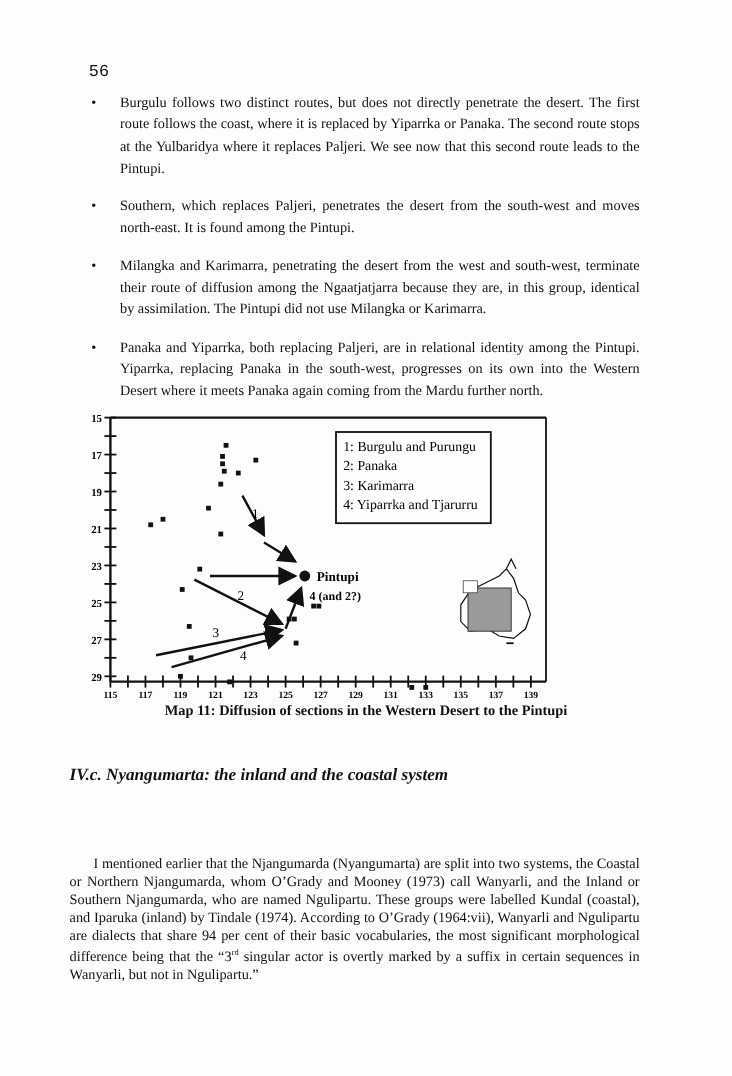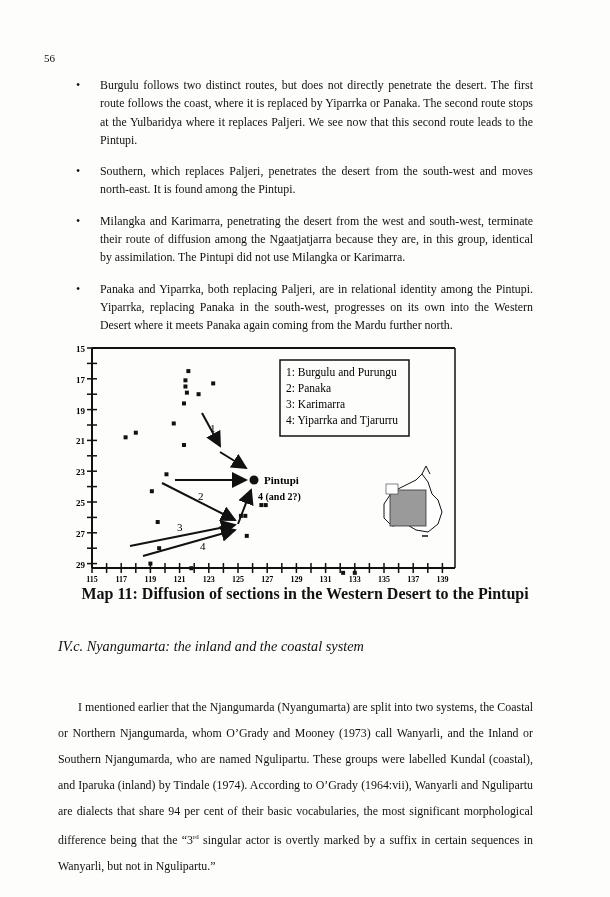--- a/index.html
+++ b/index.html
@@ -1,29 +1,29 @@
 <!DOCTYPE html>
 <html><head>
 <meta charset="utf-8">
 <style>
   html, body { margin: 0; padding: 0; }
   body {
     width: 610px; height: 897px; background: #fdfdfc; position: relative; overflow: hidden;
     font-family: "Liberation Serif", "DejaVu Serif", serif; color: #111;
   }
-  .page-number { position: absolute; left: 44px; top: 52px; font-size: 11px; }
+  .page-number { position: absolute; left: 74px; top: 52px; font-size: 14px; font-family: Liberation Mono, monospace; }
   .bullets { position: absolute; left: 60px; top: 76px; width: 473px; }
   .bullet { display: flex; font-size: 11.9px; line-height: 18.3px; margin-bottom: 13px; text-align: justify; }
   .bullet .dot { width: 40px; flex: 0 0 40px; padding-left: 16px; box-sizing: border-box; }
   .bullet .txt { flex: 1; }
   #map { position: absolute; left: 70px; top: 340px; }
   #map text { font-family: "Liberation Serif", serif; }
-  .caption { position: absolute; left: 0; width: 610px; top: 585px; text-align: center; font-weight: bold; font-size: 16px; }
-  .section-heading { position: absolute; left: 58px; top: 638px; font-size: 14.3px; font-weight: normal; font-style: italic; text-align: center; }
-  .para { position: absolute; left: 58px; top: 682px; width: 475px; font-size: 11.9px; line-height: 26px; text-align: justify; text-indent: 20px; }
+  .caption { position: absolute; left: 0; width: 610px; top: 585px; text-align: center; font-weight: bold; font-size: 12px; }
+  .section-heading { position: absolute; left: 58px; top: 638px; font-size: 14.3px; font-weight: bold; font-style: italic; text-align: center; }
+  .para { position: absolute; left: 58px; top: 700px; width: 475px; font-size: 11.9px; line-height: 15px; text-align: justify; text-indent: 20px; }
   sup { font-size: 7px; }
 </style>
 </head>
 <body>
 
 <div class="page-number">56</div>
 
 <div class="bullets">
   <div class="bullet">
     <span class="dot">•</span>

